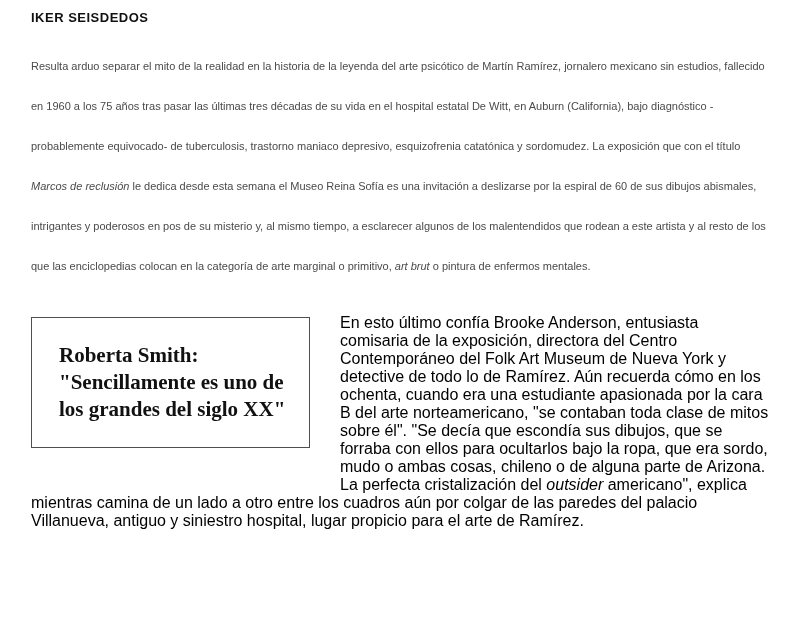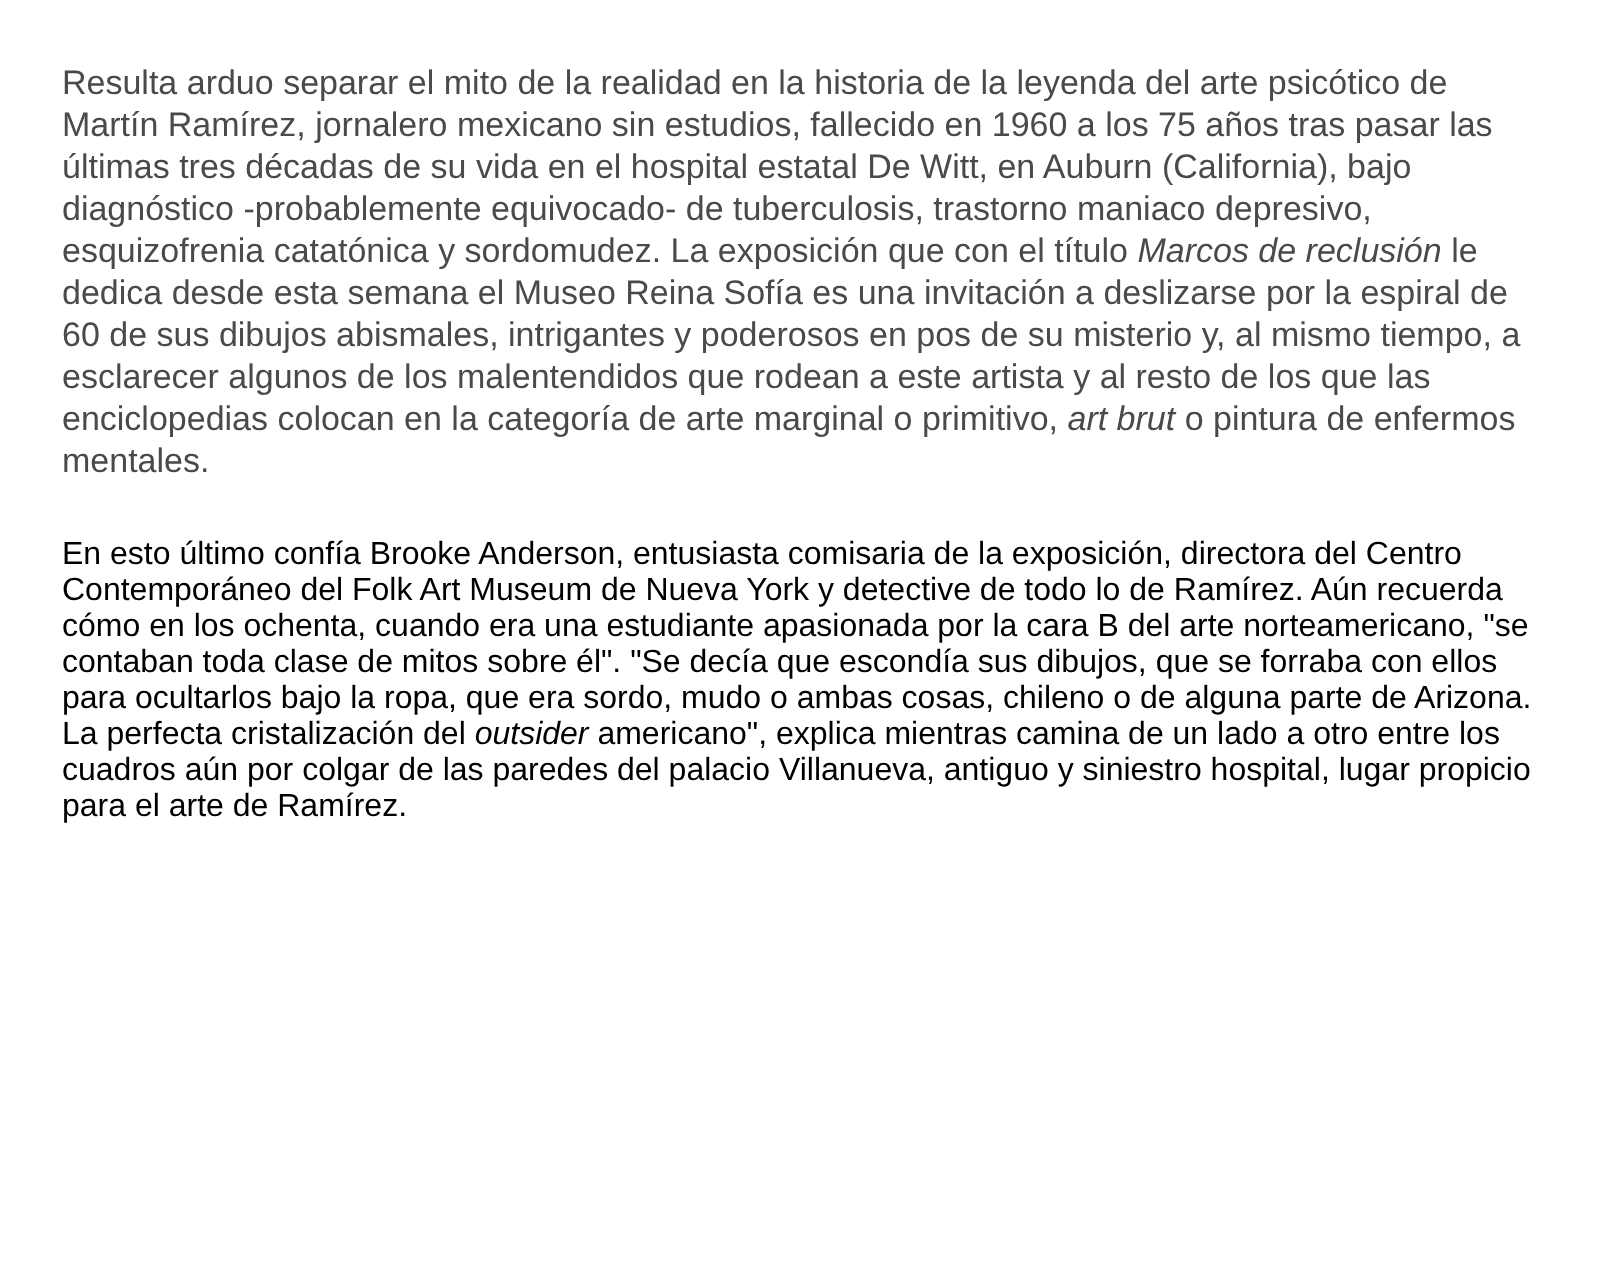--- a/index.html
+++ b/index.html
@@ -36,22 +36,22 @@
   .dateline .dash {
     color: #7d7d7d;
     font-weight: 700;
     margin: 0 2px;
   }
   .dateline .date {
     color: #a8a8a8;
     letter-spacing: 0.8px;
   }
   .body-p {
-    font-size: 17px;
-    line-height: 21px;
+    font-size: 11px;
+    line-height: 40px;
     color: #4a4a4a;
     margin: 0;
   }
   .body-p em {
     font-style: italic;
   }
   .p-first {
     margin-top: 21px;
   }
   .p-second {
@@ -71,24 +71,27 @@
     line-height: 27px;
     color: #111111;
     white-space: pre-line;
   }
 </style>
 </head>
 <body>
 
 <div class="article">
 
+  <div class="byline">IKER SEISDEDOS</div>
 
 
   <p class="body-p p-first">
     <span class="p-text"><span>Resulta arduo separar el mito de la realidad en la historia de la leyenda del arte psicótico de Martín Ramírez, jornalero mexicano sin estudios, fallecido en 1960 a los 75 años tras pasar las últimas tres décadas de su vida en el hospital estatal De Witt, en Auburn (California), bajo diagnóstico -probablemente equivocado- de tuberculosis, trastorno maniaco depresivo, esquizofrenia catatónica y sordomudez. La exposición que con el título </span><em>Marcos de reclusión</em><span> le dedica desde esta semana el Museo Reina Sofía es una invitación a deslizarse por la espiral de 60 de sus dibujos abismales, intrigantes y poderosos en pos de su misterio y, al mismo tiempo, a esclarecer algunos de los malentendidos que rodean a este artista y al resto de los que las enciclopedias colocan en la categoría de arte marginal o primitivo, </span><em>art brut</em><span> o pintura de enfermos mentales.</span></span>
   </p>
 
   <p class="body-p p-second">
-    </p>
+    </p><aside class="pullquote">Roberta Smith:
+"Sencillamente es uno de
+los grandes del siglo XX"</aside>
     <span class="p-text"><span>En esto último confía Brooke Anderson, entusiasta comisaria de la exposición, directora del Centro Contemporáneo del Folk Art Museum de Nueva York y detective de todo lo de Ramírez. Aún recuerda cómo en los ochenta, cuando era una estudiante apasionada por la cara B del arte norteamericano, "se contaban toda clase de mitos sobre él". "Se decía que escondía sus dibujos, que se forraba con ellos para ocultarlos bajo la ropa, que era sordo, mudo o ambas cosas, chileno o de alguna parte de Arizona. La perfecta cristalización del </span><em>outsider</em><span> americano", explica mientras camina de un lado a otro entre los cuadros aún por colgar de las paredes del palacio Villanueva, antiguo y siniestro hospital, lugar propicio para el arte de Ramírez.</span></span>
   <p></p>
 
 </div>
 
 </body></html>

